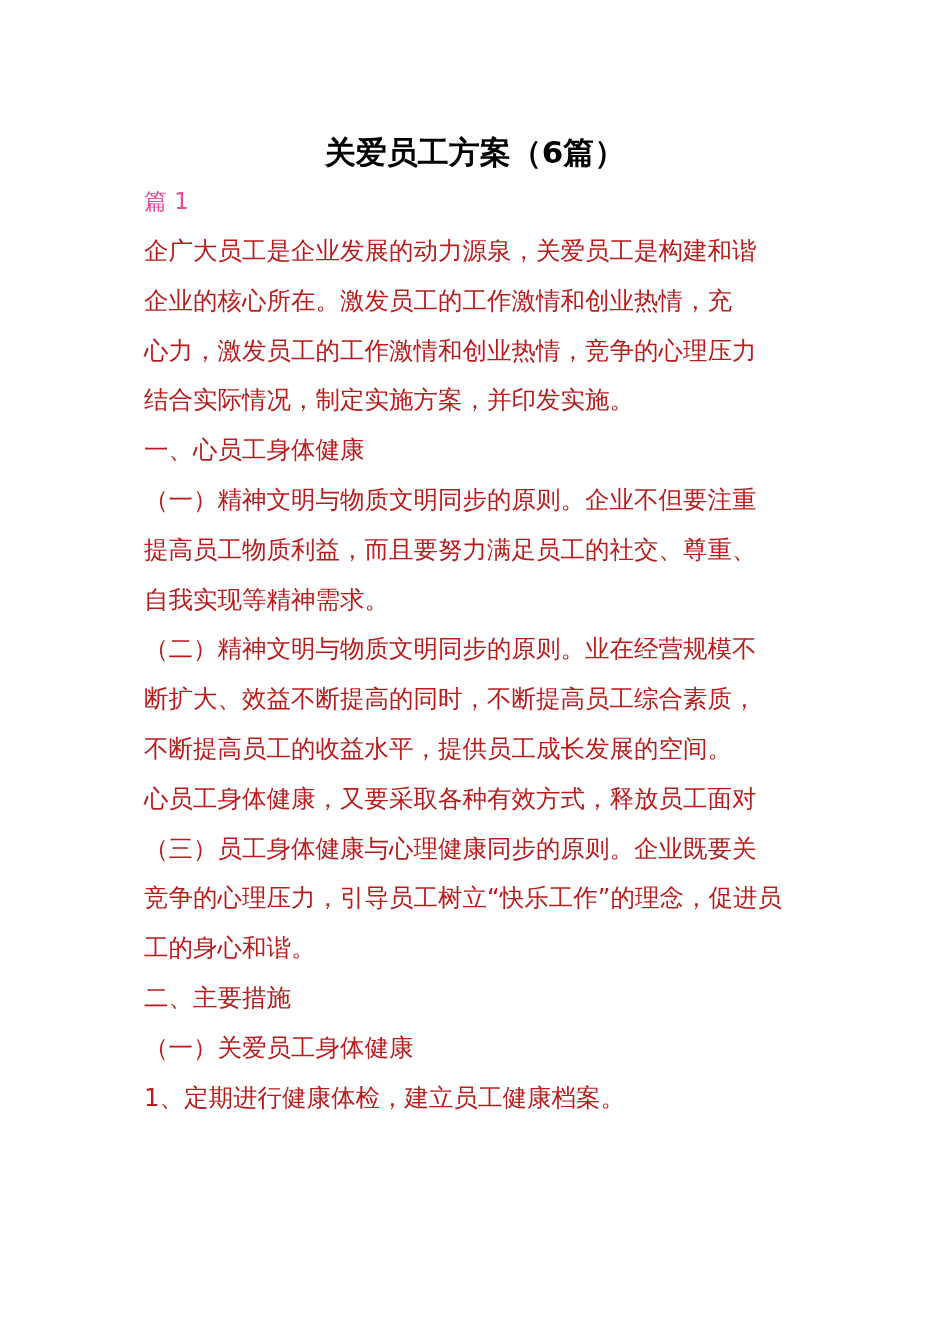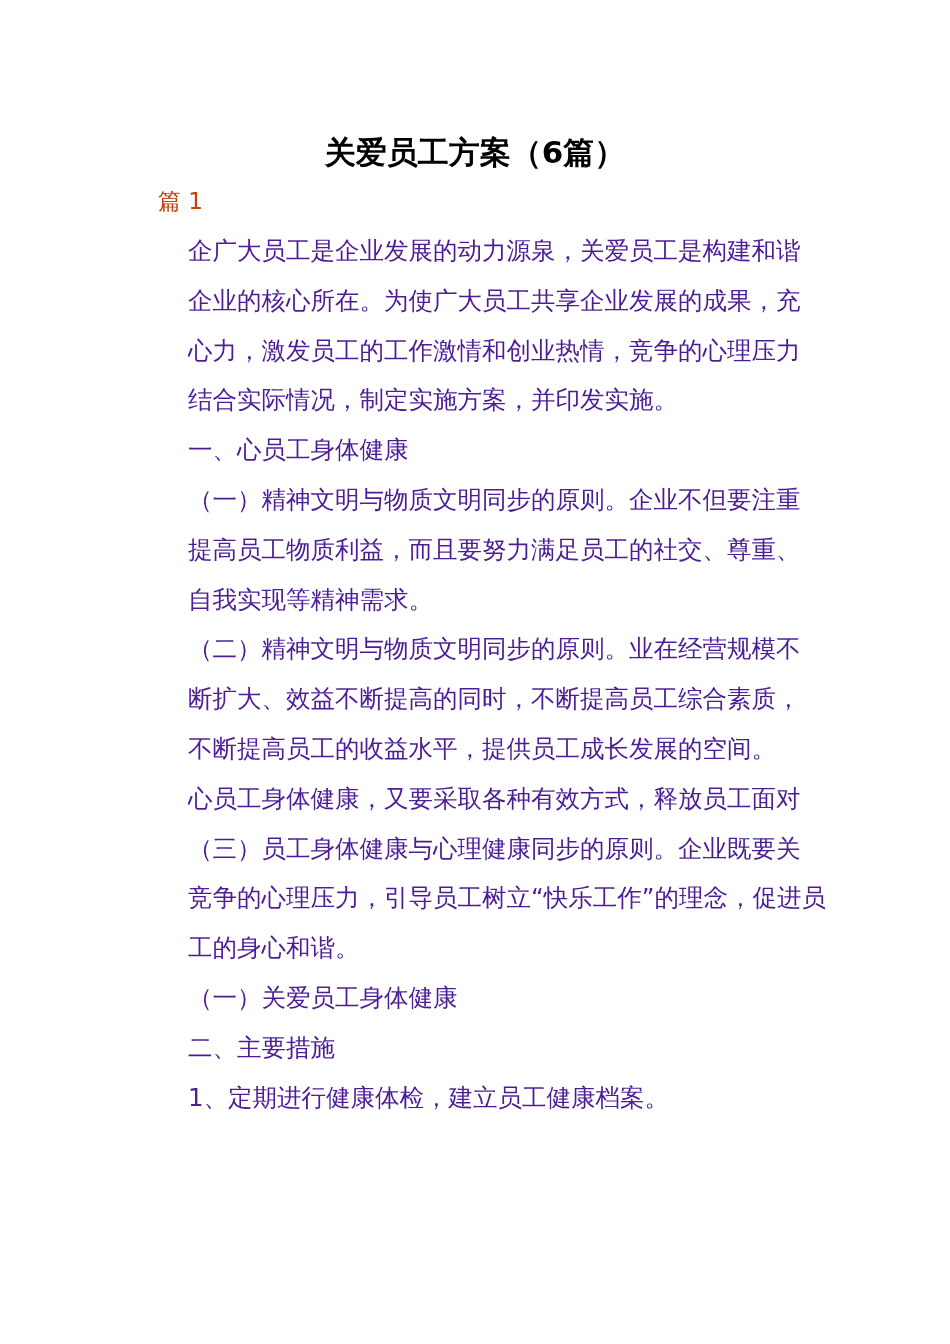--- a/index.html
+++ b/index.html
@@ -30,61 +30,60 @@
       width: 950px;
       text-align: center;
       font-size: 31px;
       font-weight: bold;
       line-height: 48px;
       letter-spacing: 0px;
       color: #000000;
     }
     .section-label {
       position: absolute;
-      left: 158px;
+      left: 144px;
       top: 184px;
       font-size: 23px;
       line-height: 34px;
-      color: #c2410c;
+      color: #ec4899;
     }
     .body {
       position: absolute;
       left: 144px;
       top: 226px;
       width: 680px;
     }
     .line {
       height: 49.8px;
       font-size: 24.5px;
       line-height: 49.8px;
       white-space: nowrap;
-      color: #4c1d95;
-      margin-left: 44px;
+      color: #b91c1c;
     }
   </style>
 </head>
 <body>
 
 <div class="page">
   <div class="title">关爱员工方案（6篇）</div>
   <div class="section-label">篇 1</div>
 
   <div class="body">
     <div class="line"> 企广大员工是企业发展的动力源泉，关爱员工是构建和谐</div>
-    <div class="line">企业的核心所在。为使广大员工共享企业发展的成果，充</div>
+    <div class="line">企业的核心所在。激发员工的工作激情和创业热情，充</div>
     <div class="line">心力，激发员工的工作激情和创业热情，竞争的心理压力</div>
     <div class="line">结合实际情况，制定实施方案，并印发实施。</div>
     <div class="line"> 一、心员工身体健康</div>
     <div class="line">（一）精神文明与物质文明同步的原则。企业不但要注重</div>
     <div class="line">提高员工物质利益，而且要努力满足员工的社交、尊重、</div>
     <div class="line">自我实现等精神需求。</div>
     <div class="line">（二）精神文明与物质文明同步的原则。业在经营规模不</div>
     <div class="line">断扩大、效益不断提高的同时，不断提高员工综合素质，</div>
     <div class="line">不断提高员工的收益水平，提供员工成长发展的空间。</div>
     <div class="line">心员工身体健康，又要采取各种有效方式，释放员工面对</div>
     <div class="line">（三）员工身体健康与心理健康同步的原则。企业既要关</div>
     <div class="line">竞争的心理压力，引导员工树立“快乐工作”的理念，促进员</div>
     <div class="line">工的身心和谐。</div>
+    <div class="line"> 二、主要措施</div>
     <div class="line">（一）关爱员工身体健康</div>
-    <div class="line"> 二、主要措施</div>
     <div class="line"> 1、定期进行健康体检，建立员工健康档案。</div>
   </div>
 </div>
 
 </body></html>

